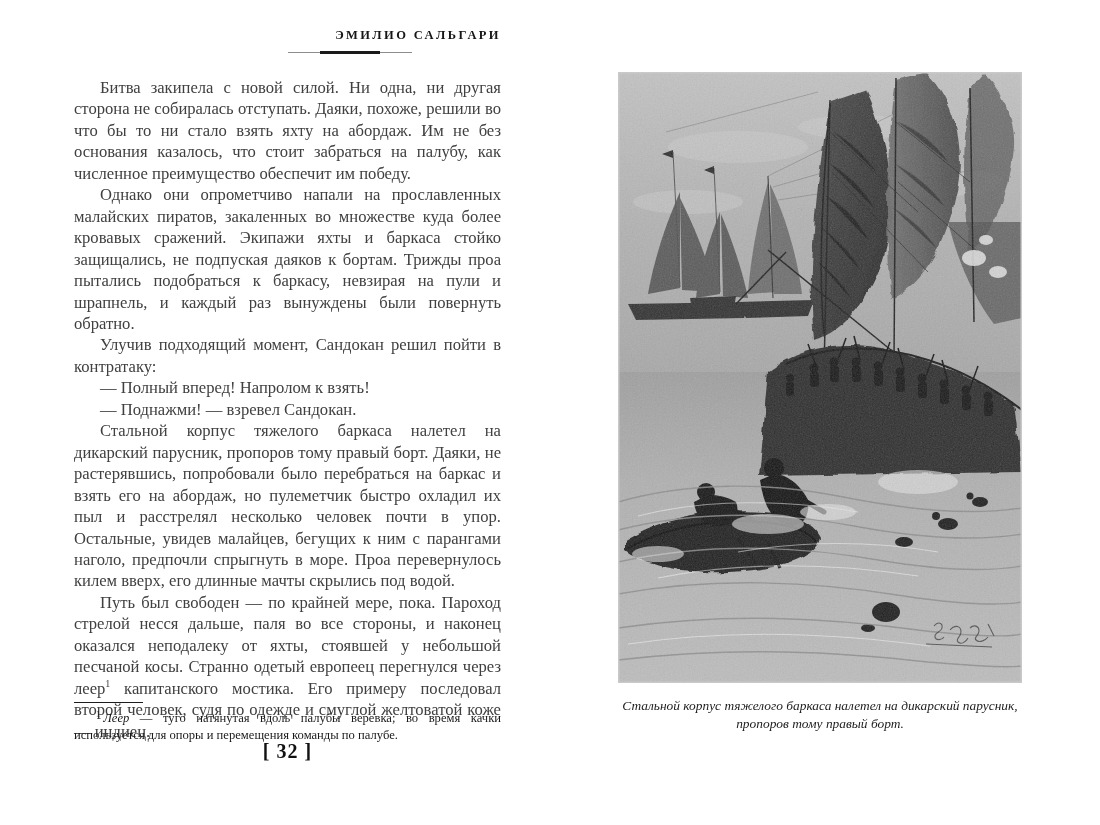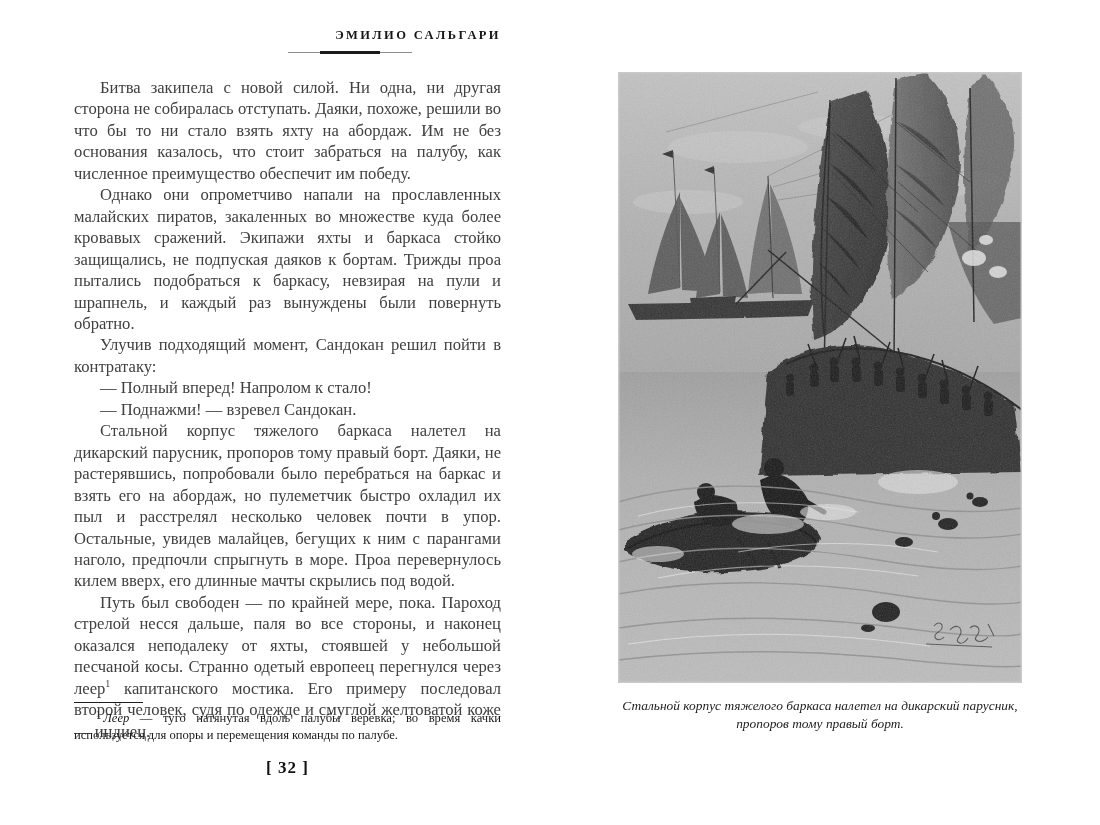--- a/index.html
+++ b/index.html
@@ -119,24 +119,24 @@
     margin-right: 3px;
   }
   .footnote-term {
     font-style: italic;
   }
 
   
   .folio {
     position: absolute;
     left: 74px;
-    top: 758px;
+    top: 740px;
     width: 427px;
     text-align: center;
-    font-size: 17px;
+    font-size: 20px;
     font-weight: 700;
     letter-spacing: 1px;
     color: #111111;
   }
 
   
   .figure-block {
     position: absolute;
     left: 618px;
     top: 72px;
@@ -180,21 +180,21 @@
     <div class="running-head">ЭМИЛИО САЛЬГАРИ</div>
 
     <div class="head-rule-wrap">
       <div class="head-rule"></div>
     </div>
 
     <div class="body-text">
       <p>Битва закипела с новой силой. Ни одна, ни другая сторона не собиралась отступать. Даяки, похоже, решили во что бы то ни стало взять яхту на абордаж. Им не без основания казалось, что стоит забраться на палубу, как численное преимущество обеспечит им победу.</p>
       <p>Однако они опрометчиво напали на прославленных малайских пиратов, закаленных во множестве куда более кровавых сражений. Экипажи яхты и баркаса стойко защищались, не подпуская даяков к бортам. Трижды проа пытались подобраться к баркасу, невзирая на пули и шрапнель, и каждый раз вынуждены были повернуть обратно.</p>
       <p>Улучив подходящий момент, Сандокан решил пойти в контратаку:</p>
-      <p class="dialogue">— Полный вперед! Напролом к стало!</p>
+      <p class="dialogue">— Полный вперед! Напролом к взять!</p>
       <p class="dialogue">— Поднажми! — взревел Сандокан.</p>
       <p>Стальной корпус тяжелого баркаса налетел на дикарский парусник, пропоров тому правый борт. Даяки, не растерявшись, попробовали было перебраться на баркас и взять его на абордаж, но пулеметчик быстро охладил их пыл и расстрелял несколько человек почти в упор. Остальные, увидев малайцев, бегущих к ним с парангами наголо, предпочли спрыгнуть в море. Проа перевернулось килем вверх, его длинные мачты скрылись под водой.</p>
       <p><span>Путь был свободен — по крайней мере, пока. Пароход стрелой несся дальше, паля во все стороны, и наконец оказался неподалеку от яхты, стоявшей у небольшой песчаной косы. Странно одетый европеец перегнулся через леер</span><sup class="fn-ref">1</sup><span> капитанского мостика. Его примеру последовал второй человек, судя по одежде и смуглой желтоватой коже — индиец.</span></p>
     </div>
   </div>
 
   <div class="footnote-block">
     <div class="footnote-rule"></div>
     <div class="footnote-text"><sup>1</sup><span class="footnote-term">Леер</span><span> — туго натянутая вдоль палубы веревка; во время качки используется для опоры и перемещения команды по палубе.</span></div>
   </div>

